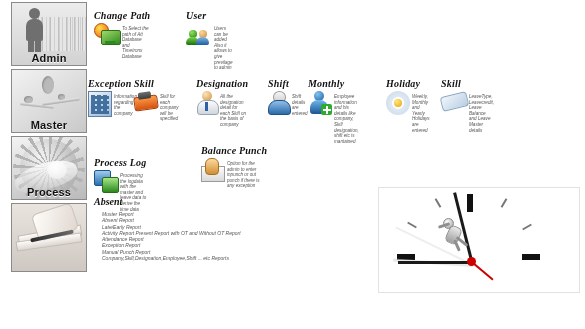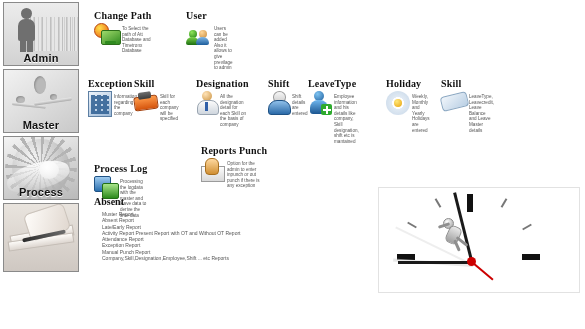--- a/index.html
+++ b/index.html
@@ -1,20 +1,20 @@
 <!DOCTYPE html>
 <html><head>
 <meta charset="utf-8">
 <style>
   html,body{margin:0;padding:0;background:#fff;}
   body{width:585px;height:329px;overflow:hidden;font-family:"Liberation Sans",sans-serif;color:#222;}
   .app{position:relative;width:585px;height:329px;}
 
   
-  .sidebar{position:absolute;left:0;top:0;width:82px;height:273px;}
+  .sidebar{position:absolute;left:8px;top:0;width:82px;height:273px;}
   .side-item{position:absolute;left:3px;width:76px;border:1px solid #8a8a8a;box-sizing:border-box;
              background:#d8d8d8;overflow:hidden;}
   .side-art{position:absolute;left:0;top:0;right:0;bottom:0;}
   .side-label{position:absolute;left:0;right:0;bottom:1px;text-align:center;font-size:11px;
               font-weight:bold;color:#111;letter-spacing:.2px;text-shadow:0 1px 0 #fff;}
 
   
   .art-admin{background:linear-gradient(#ececec,#d2d2d2);}
   .spikes{position:absolute;left:22px;top:14px;width:56px;height:34px;
     background:repeating-linear-gradient(90deg,#bdbdbd 0px,#bdbdbd 1.5px,#e8e8e8 1.5px,#e8e8e8 4px);
@@ -65,21 +65,21 @@
   .art-exit{background:linear-gradient(#c9c9c9,#9f9f9f);}
   .crowd-fig{position:absolute;bottom:13px;width:8px;height:18px;}
   .crowd-fig i{position:absolute;left:1.5px;top:0;width:5px;height:5px;border-radius:50%;background:#efefef;display:block;}
   .crowd-fig b{position:absolute;left:0;top:5px;width:8px;height:13px;border-radius:3px 3px 0 0;background:#efefef;display:block;}
   .exit-door{position:absolute;left:32px;top:5px;width:14px;height:23px;background:#fff;border:1px solid #ddd;}
   .red-fig{position:absolute;left:34px;top:8px;width:9px;height:20px;}
   .red-fig i{position:absolute;left:2px;top:0;width:5px;height:5px;border-radius:50%;background:#d01414;display:block;}
   .red-fig b{position:absolute;left:0;top:5px;width:9px;height:15px;border-radius:3px 3px 0 0;background:#d01414;display:block;}
 
   
-  .content{position:absolute;left:86px;top:0;right:0;bottom:0;}
+  .content{position:absolute;left:86px;top:0;right:0;bottom:0;font-style:italic;}
   .row{position:absolute;}
   .grp{position:absolute;}
   .grp-title{font-family:"Liberation Serif",serif;font-weight:bold;font-size:10px;color:#111;
              white-space:nowrap;letter-spacing:.2px;}
   .grp-body{display:flex;align-items:flex-start;margin-top:2px;}
   .grp-desc{font-size:4.6px;line-height:5.6px;color:#555;max-width:62px;margin-left:2px;padding-top:3px;}
   .ico{flex:0 0 auto;position:relative;}
 
   
   .ic-changepath{width:26px;height:22px;}
@@ -301,21 +301,21 @@
         <div class="grp-body">
           <div class="ico ic-shift">
             <span class="sh-h"></span>
               <span class="sh-b"></span>
           </div>
           <div class="grp-desc" style="max-width:26px;">Shift details are entered</div>
         </div>
       </div>
 
       <div class="grp" style="left:222px;top:0;">
-        <div class="grp-title">LeaveType</div>
+        <div class="grp-title">Monthly</div>
         <div class="grp-body">
           <div class="ico ic-emp">
             <span class="em-h"></span>
               <span class="em-b"></span>
               <span class="em-plus"></span>
           </div>
           <div class="grp-desc" style="max-width:46px;">Employee information and his details like company, Skill designation, shift etc is mantained</div>
         </div>
       </div>
 
@@ -336,33 +336,33 @@
           <div class="ico ic-leave">
             <span class="lv-b"></span>
           </div>
           <div class="grp-desc" style="max-width:34px;">LeaveType, Leavecredit, Leave Balance and Leave Master details</div>
         </div>
       </div>
     </div>
 
     <div class="row" style="left:0;top:145px;">
 
-      <div class="grp" style="left:8px;top:18px;">
+      <div class="grp" style="left:8px;top:12px;">
         <div class="grp-title">Process Log</div>
         <div class="grp-body">
           <div class="ico ic-proclog">
             <span class="pl-a"></span>
               <span class="pl-b"></span>
           </div>
           <div class="grp-desc" style="max-width:80px;">Processing the logdata with the master and leave data to derive the time data</div>
         </div>
       </div>
 
       <div class="grp" style="left:115px;top:0;">
-        <div class="grp-title">Reports Punch</div>
+        <div class="grp-title">Balance Punch</div>
         <div class="grp-body">
           <div class="ico ic-punch">
             <span class="pu-card"></span>
               <span class="pu-hand"></span>
           </div>
           <div class="grp-desc" style="max-width:52px;">Option for the admin to enter inpunch or out punch if there is any exception</div>
         </div>
       </div>
     </div>
 

